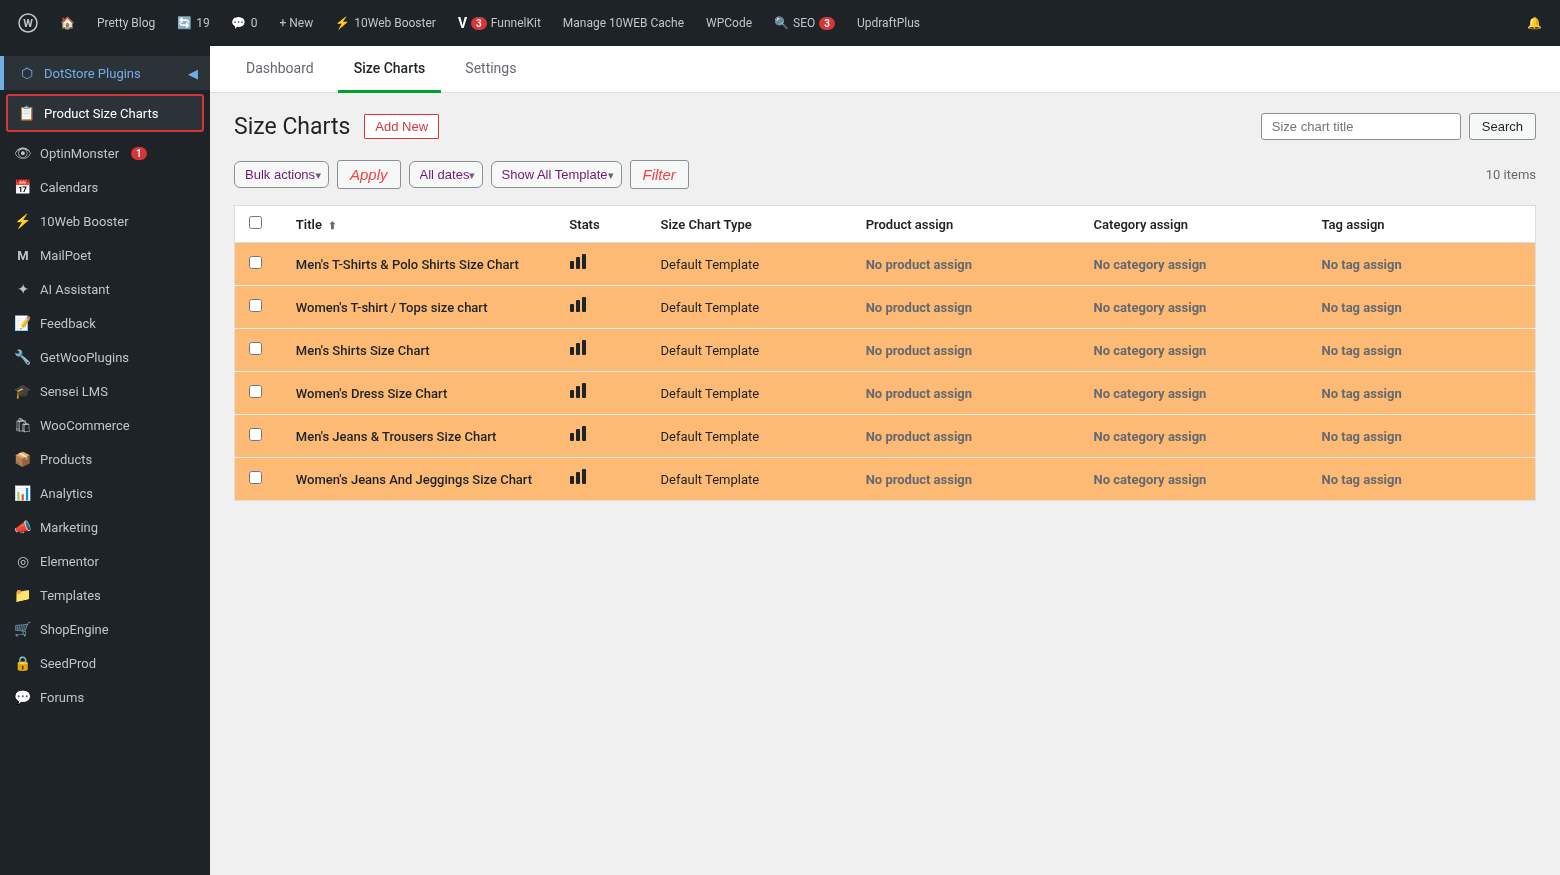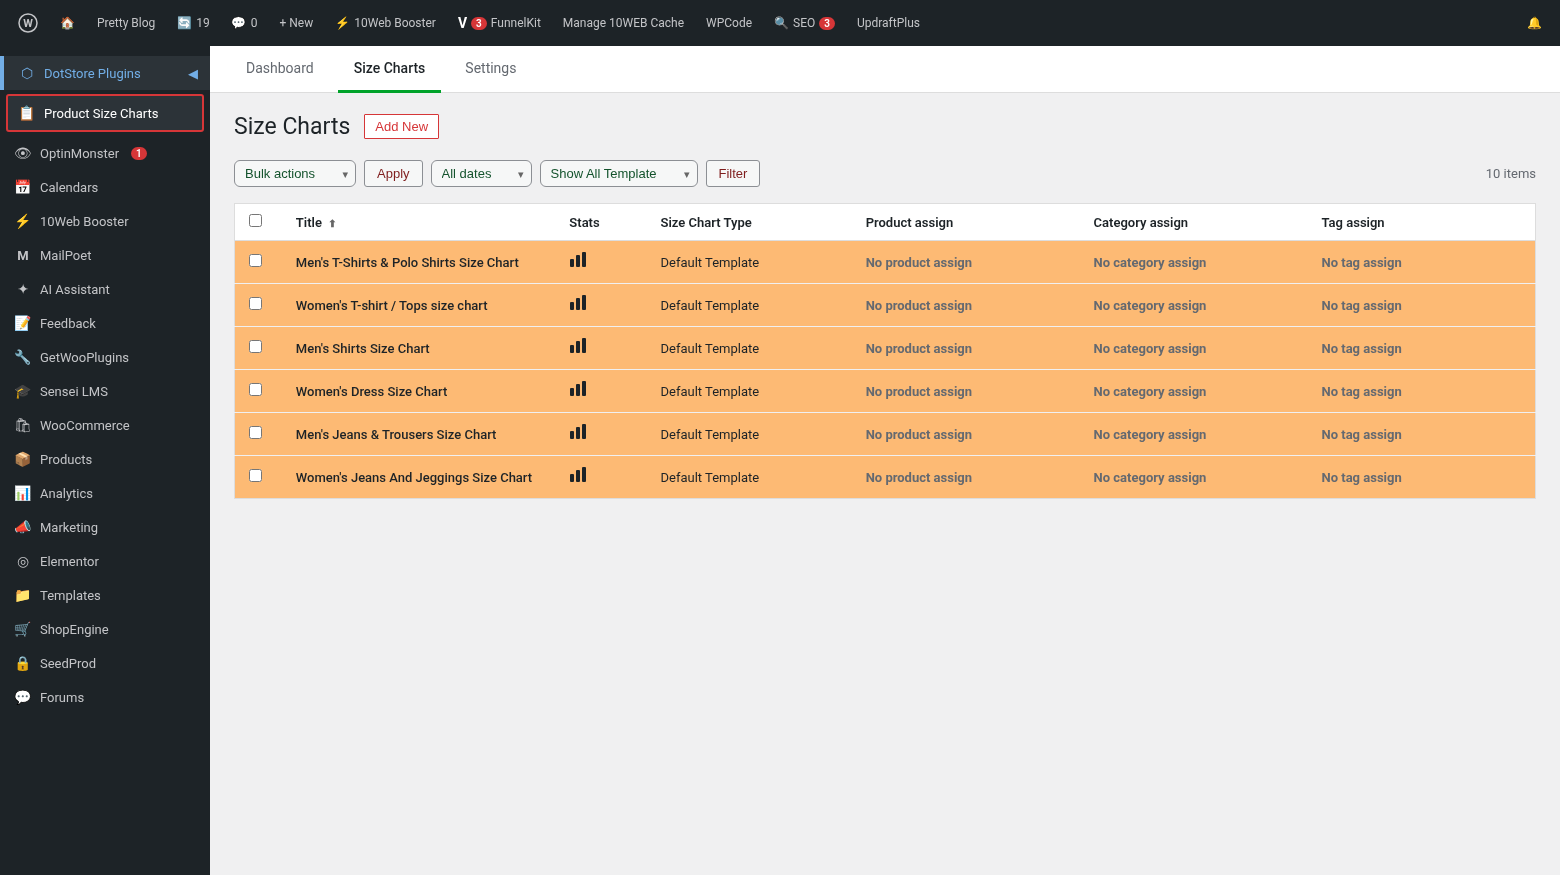--- a/index.html
+++ b/index.html
@@ -185,23 +185,23 @@
     
     .filters-bar {
       display: flex;
       align-items: center;
       gap: 8px;
       margin-bottom: 16px;
     }
     .filter-select {
       border: 1px solid #8c8f94;
       border-radius: 6px;
-      padding: 5px 39px 5px 10px;
-      font-size: 13px;
-      color: #14532d;
+      padding: 5px 12px 5px 10px;
+      font-size: 13px;
+      color: #701a75;
       background: #f6f7f7;
       appearance: none;
       cursor: pointer;
       position: relative;
     }
     .select-wrapper {
       position: relative;
       display: inline-block;
     }
     .select-wrapper::after {
@@ -210,25 +210,26 @@
       right: 8px;
       top: 50%;
       transform: translateY(-50%);
       pointer-events: none;
       color: #666;
       font-size: 11px;
     }
     .apply-btn, .filter-btn {
       background: #f6f7f7;
       border: 1px solid #8c8f94;
-      color: #7f1d1d;
+      color: #ef4444;
       padding: 5px 12px;
       border-radius: 3px;
       cursor: pointer;
-      font-size: 13px;
+      font-size: 15px;
+      font-style: italic;
     }
     .items-count {
       margin-left: auto;
       color: #646970;
       font-size: 13px;
     }
     
     .size-charts-table {
       width: 100%;
       background: #fdba74;
@@ -405,20 +406,24 @@
         <div class="sub-nav-tab active">Size Charts</div>
         <div class="sub-nav-tab">Settings</div>
       </div>
 
       <div class="page-content">
 
         <div class="page-header">
           <div class="page-header-left">
             <h1 class="page-title">Size Charts</h1>
             <button class="add-new-btn">Add New</button>
+          </div>
+          <div class="search-area">
+            <input class="search-input" type="text" placeholder="Size chart title" style="">
+            <button class="search-btn">Search</button>
           </div>
         </div>
 
         <div class="filters-bar">
           <div class="select-wrapper">
             <select class="filter-select">
               <option>Bulk actions</option>
             </select>
           </div>
           <button class="apply-btn">Apply</button>

